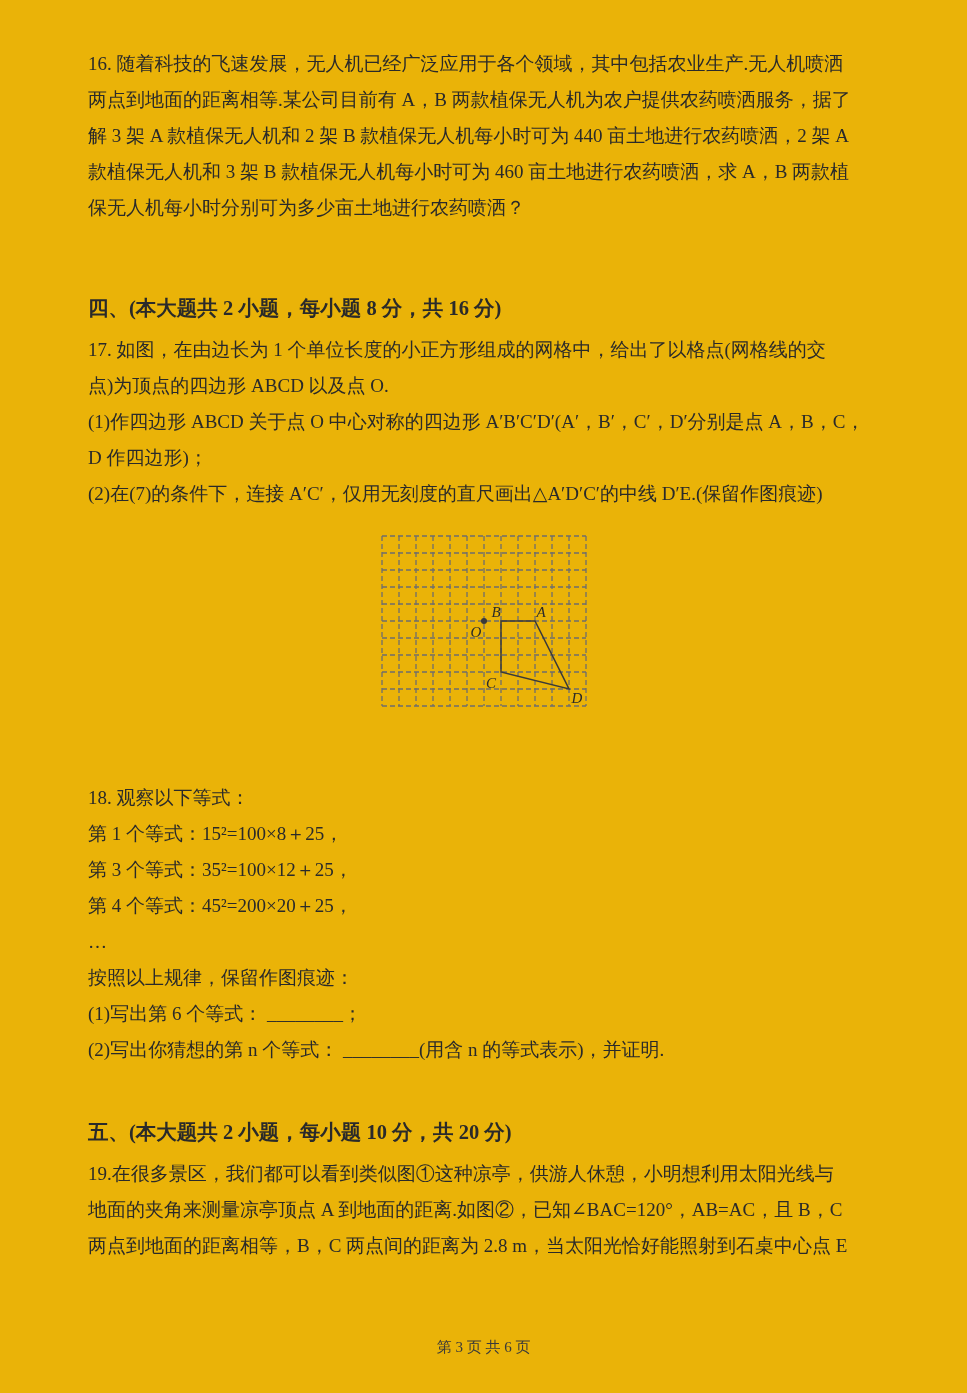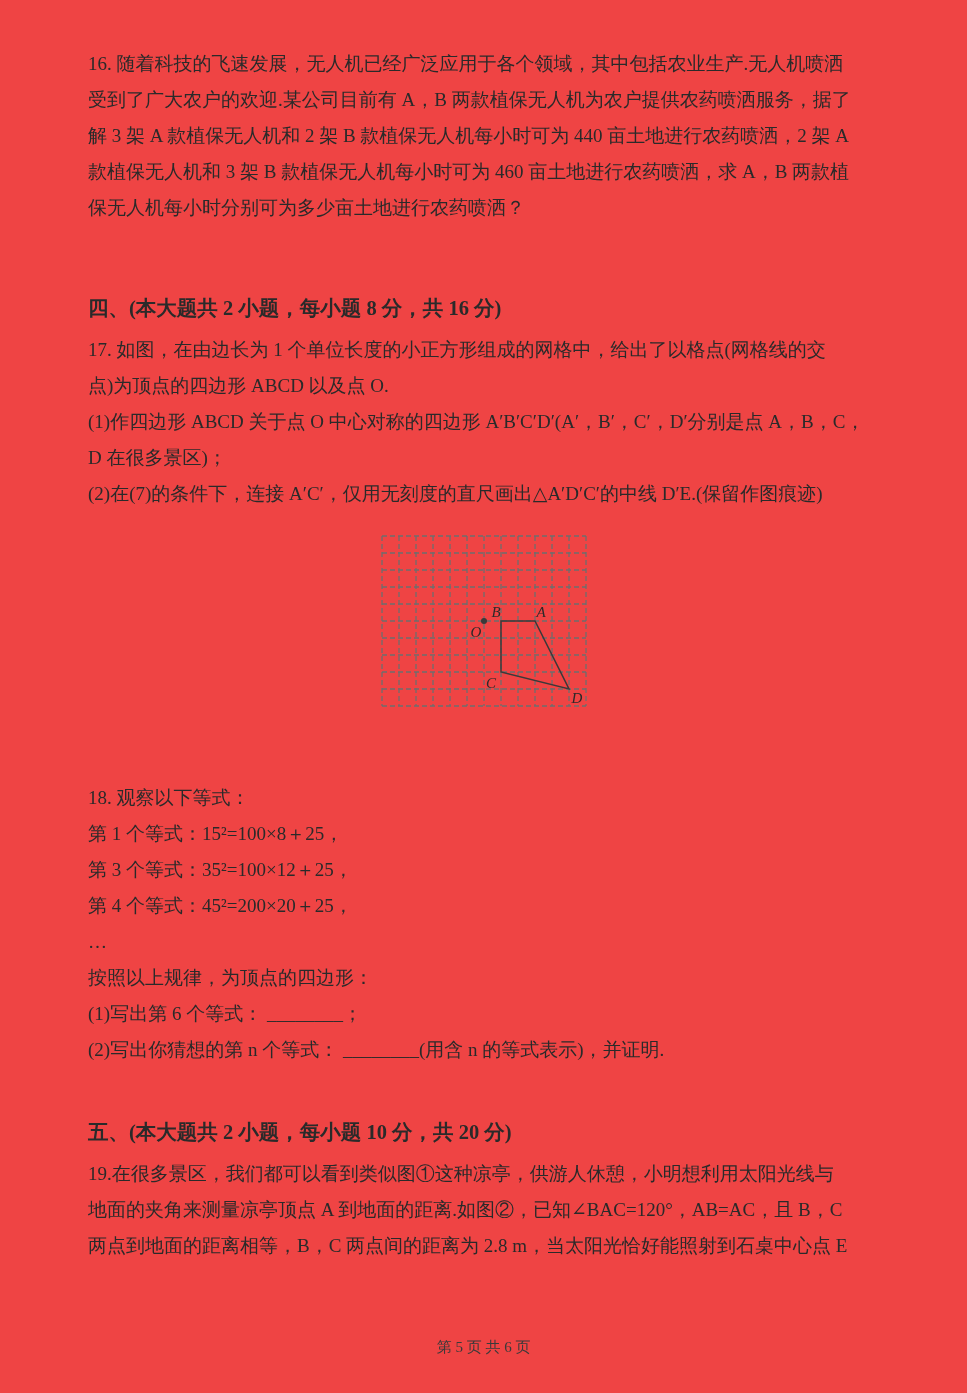--- a/index.html
+++ b/index.html
@@ -13,21 +13,21 @@
     overflow: hidden;
     font-family: "Liberation Serif", "DejaVu Serif", serif;
     color: #2a2a2a;
   }
   .page {
     position: relative;
     box-sizing: border-box;
     width: 967px;
     height: 1393px;
     padding: 46px 87px 0 88px;
-    background: #ef4444;
+    background: #eab308;
   }
   p.line {
     margin: 0;
     font-size: 19px;
     line-height: 36px;
     white-space: nowrap;
   }
   h2.sec {
     font-size: 20.5px;
     font-weight: bold;
@@ -54,33 +54,33 @@
     color: #3a3a3a;
   }
 </style>
 </head>
 <body>
 
 <div class="page">
 
   <section>
     <p class="line">16. 随着科技的飞速发展，无人机已经广泛应用于各个领域，其中包括农业生产.无人机喷洒</p>
-    <p class="line">受到了广大农户的欢迎.某公司目前有 A，B 两款植保无人机为农户提供农药喷洒服务，据了</p>
+    <p class="line">两点到地面的距离相等.某公司目前有 A，B 两款植保无人机为农户提供农药喷洒服务，据了</p>
     <p class="line">解 3 架 A 款植保无人机和 2 架 B 款植保无人机每小时可为 440 亩土地进行农药喷洒，2 架 A</p>
     <p class="line">款植保无人机和 3 架 B 款植保无人机每小时可为 460 亩土地进行农药喷洒，求 A，B 两款植</p>
     <p class="line">保无人机每小时分别可为多少亩土地进行农药喷洒？</p>
   </section>
 
   <h2 class="sec sec4">四、(本大题共 2 小题，每小题 8 分，共 16 分)</h2>
 
   <section>
     <p class="line">17. 如图，在由边长为 1 个单位长度的小正方形组成的网格中，给出了以格点(网格线的交</p>
     <p class="line">点)为顶点的四边形 ABCD 以及点 O.</p>
     <p class="line">(1)作四边形 ABCD 关于点 O 中心对称的四边形 A′B′C′D′(A′，B′，C′，D′分别是点 A，B，C，</p>
-    <p class="line">D 在很多景区)；</p>
+    <p class="line">D 作四边形)；</p>
     <p class="line">(2)在(7)的条件下，连接 A′C′，仅用无刻度的直尺画出△A′D′C′的中线 D′E.(保留作图痕迹)</p>
     <div class="figure-wrap">
       <svg xmlns="http://www.w3.org/2000/svg" width="232" height="198">
           <line x1="14" y1="14" x2="14" y2="184" stroke="#6e6e6e" stroke-width="1.3" stroke-dasharray="5,3"></line>
           <line x1="31" y1="14" x2="31" y2="184" stroke="#6e6e6e" stroke-width="1.3" stroke-dasharray="5,3"></line>
           <line x1="48" y1="14" x2="48" y2="184" stroke="#6e6e6e" stroke-width="1.3" stroke-dasharray="5,3"></line>
           <line x1="65" y1="14" x2="65" y2="184" stroke="#6e6e6e" stroke-width="1.3" stroke-dasharray="5,3"></line>
           <line x1="82" y1="14" x2="82" y2="184" stroke="#6e6e6e" stroke-width="1.3" stroke-dasharray="5,3"></line>
           <line x1="99" y1="14" x2="99" y2="184" stroke="#6e6e6e" stroke-width="1.3" stroke-dasharray="5,3"></line>
           <line x1="116" y1="14" x2="116" y2="184" stroke="#6e6e6e" stroke-width="1.3" stroke-dasharray="5,3"></line>
@@ -111,28 +111,28 @@
         </svg>
     </div>
   </section>
 
   <section class="q18">
     <p class="line">18. 观察以下等式：</p>
     <p class="line">第 1 个等式：15²=100×8＋25，</p>
     <p class="line">第 3 个等式：35²=100×12＋25，</p>
     <p class="line">第 4 个等式：45²=200×20＋25，</p>
     <p class="line">…</p>
-    <p class="line">按照以上规律，为顶点的四边形：</p>
+    <p class="line">按照以上规律，保留作图痕迹：</p>
     <p class="line">(1)写出第 6 个等式： ________；</p>
     <p class="line">(2)写出你猜想的第 n 个等式： ________(用含 n 的等式表示)，并证明.</p>
   </section>
 
   <h2 class="sec sec5">五、(本大题共 2 小题，每小题 10 分，共 20 分)</h2>
 
   <section>
     <p class="line">19.在很多景区，我们都可以看到类似图①这种凉亭，供游人休憩，小明想利用太阳光线与</p>
     <p class="line">地面的夹角来测量凉亭顶点 A 到地面的距离.如图②，已知∠BAC=120°，AB=AC，且 B，C</p>
     <p class="line">两点到地面的距离相等，B，C 两点间的距离为 2.8 m，当太阳光恰好能照射到石桌中心点 E</p>
   </section>
 
-  <div class="footer">第 5 页 共 6 页</div>
+  <div class="footer">第 3 页 共 6 页</div>
 
 </div>
 
 </body></html>

